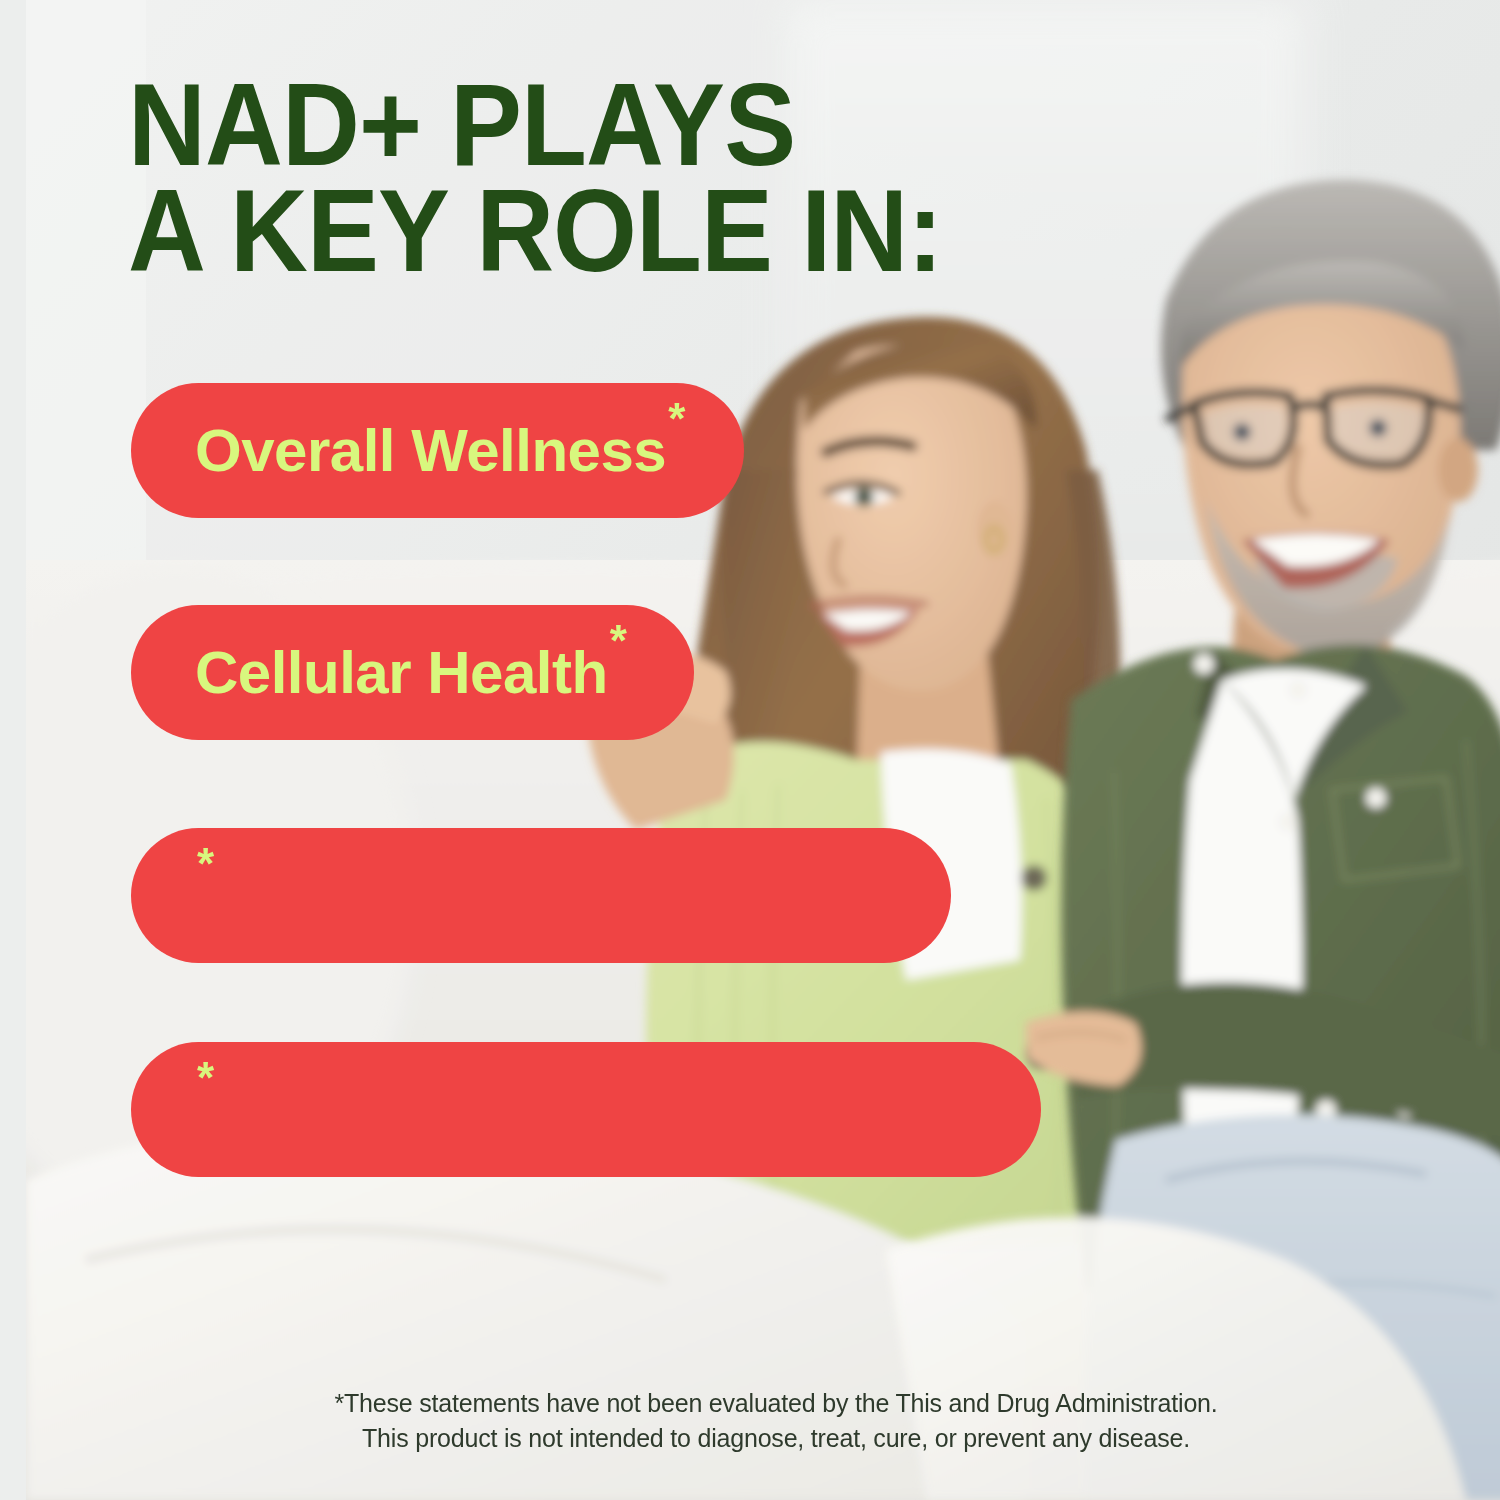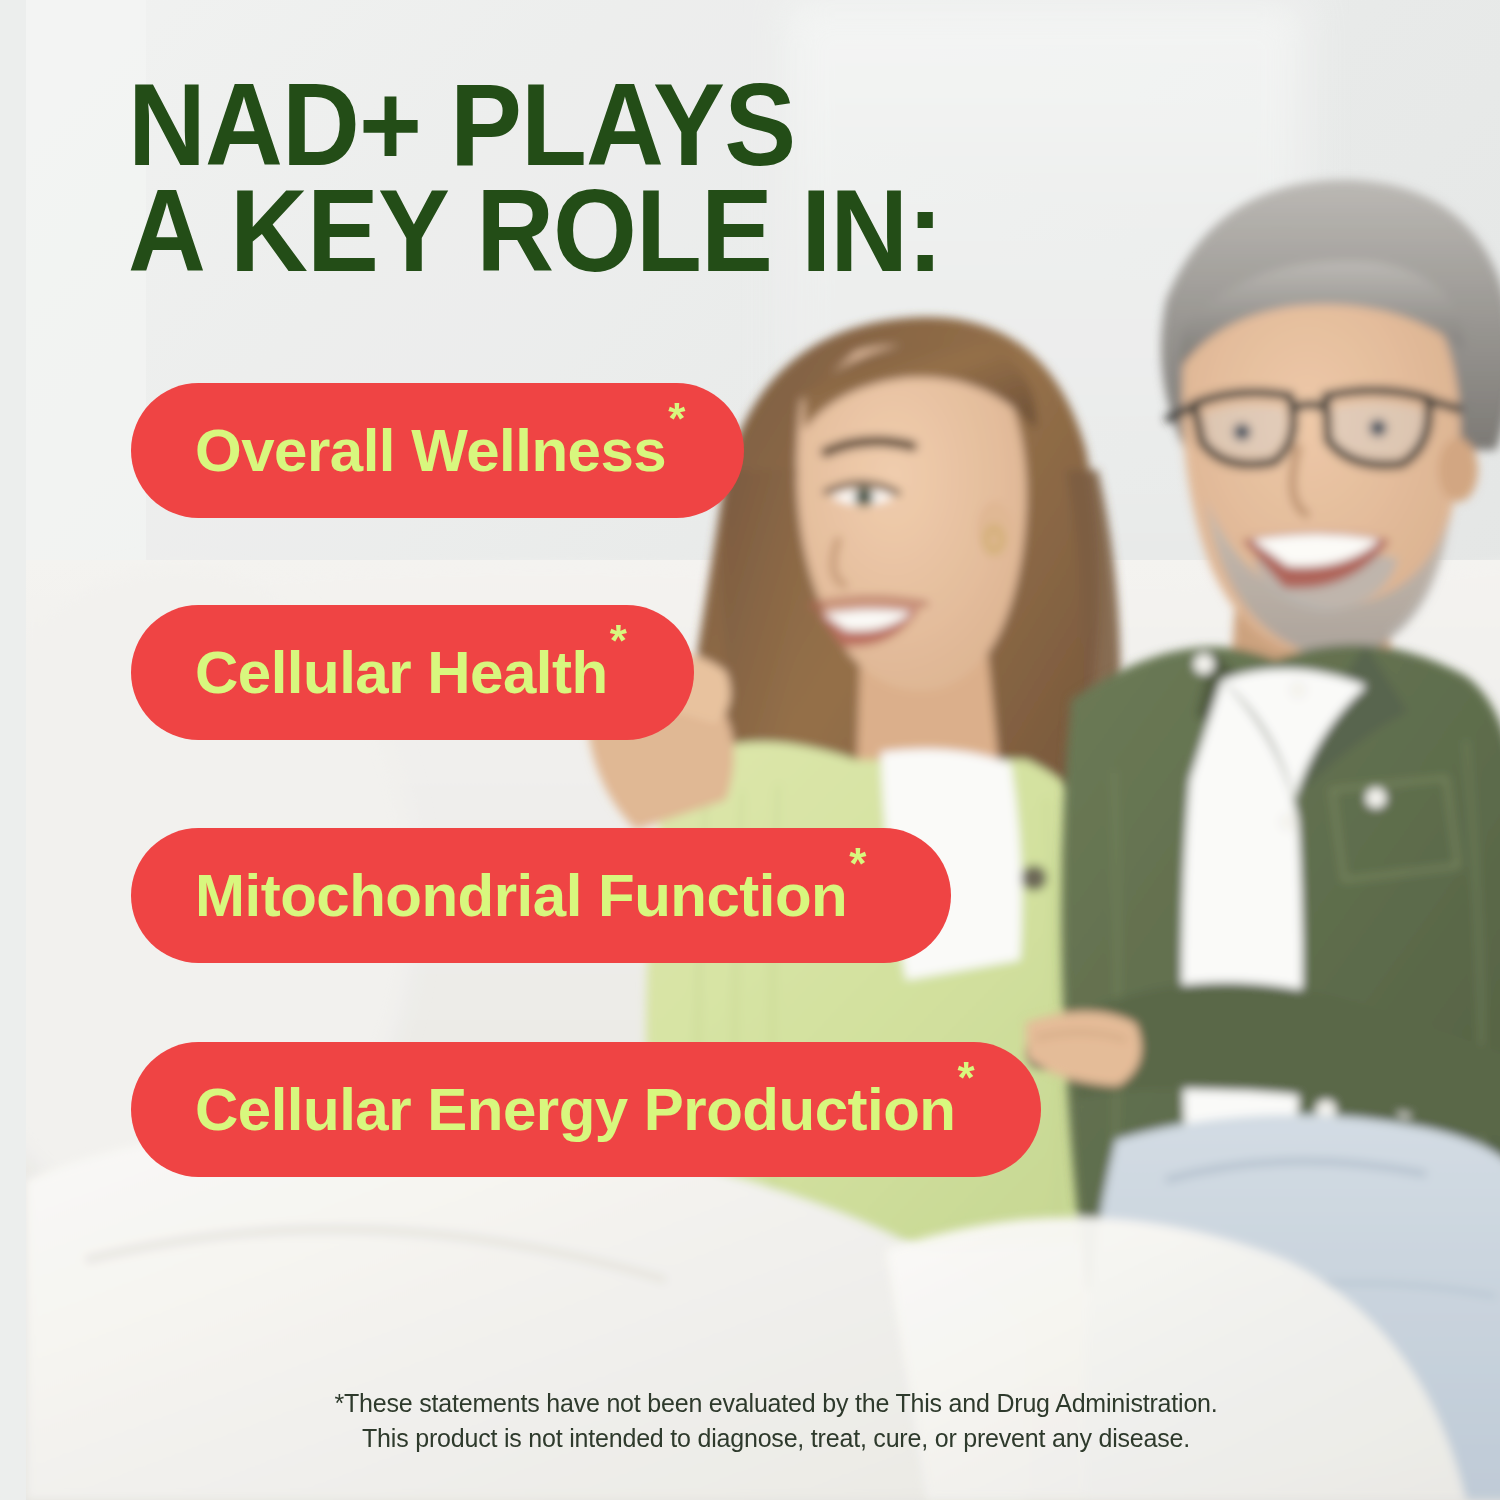--- a/index.html
+++ b/index.html
@@ -298,25 +298,23 @@
     <span class="pill-label">Overall Wellness</span>
     <span class="pill-star">*</span>
   </div>
 
   <div class="pill" id="pill-1">
     <span class="pill-label">Cellular Health</span>
     <span class="pill-star">*</span>
   </div>
 
   <div class="pill" id="pill-2">
-    <span class="pill-label">Mitochondrial Function</span>
     <span class="pill-star">*</span>
   </div>
 
   <div class="pill" id="pill-3">
-    <span class="pill-label">Cellular Energy Production</span>
     <span class="pill-star">*</span>
   </div>
 
   <div class="disclaimer">*These statements have not been evaluated by the This and Drug Administration.
 This product is not intended to diagnose, treat, cure, or prevent any disease.</div>
 
 </div>
 
 </body></html>

